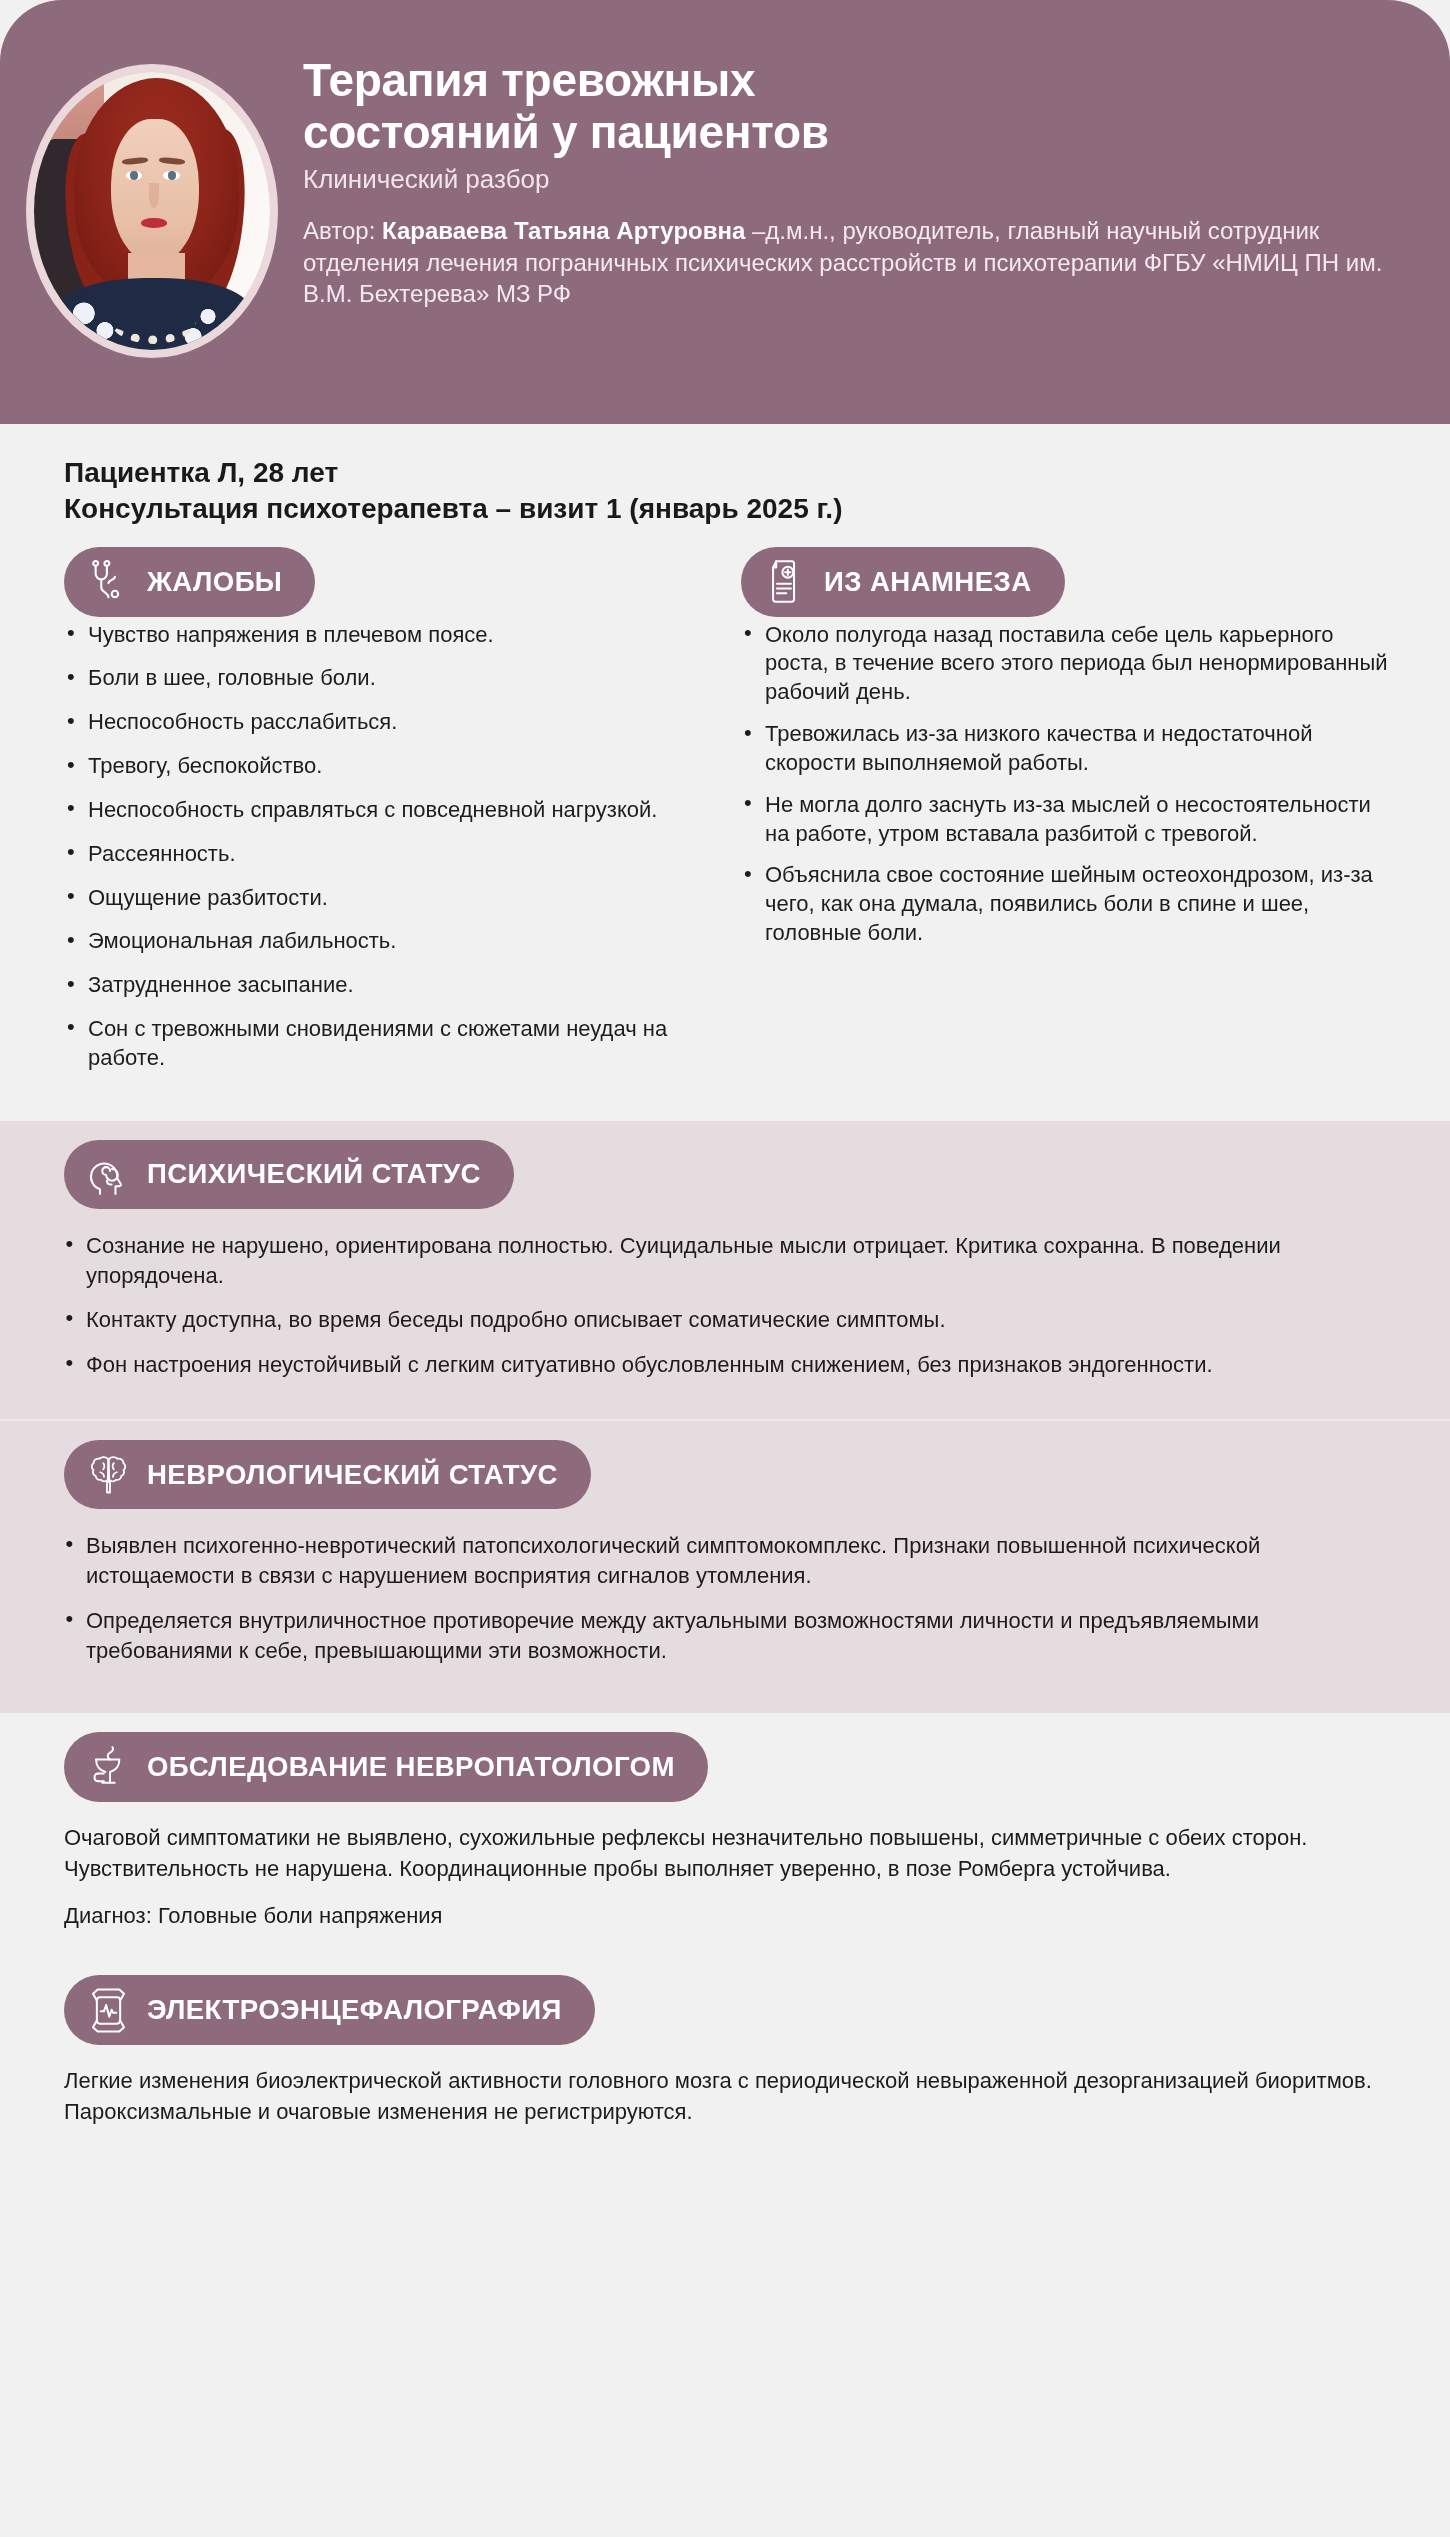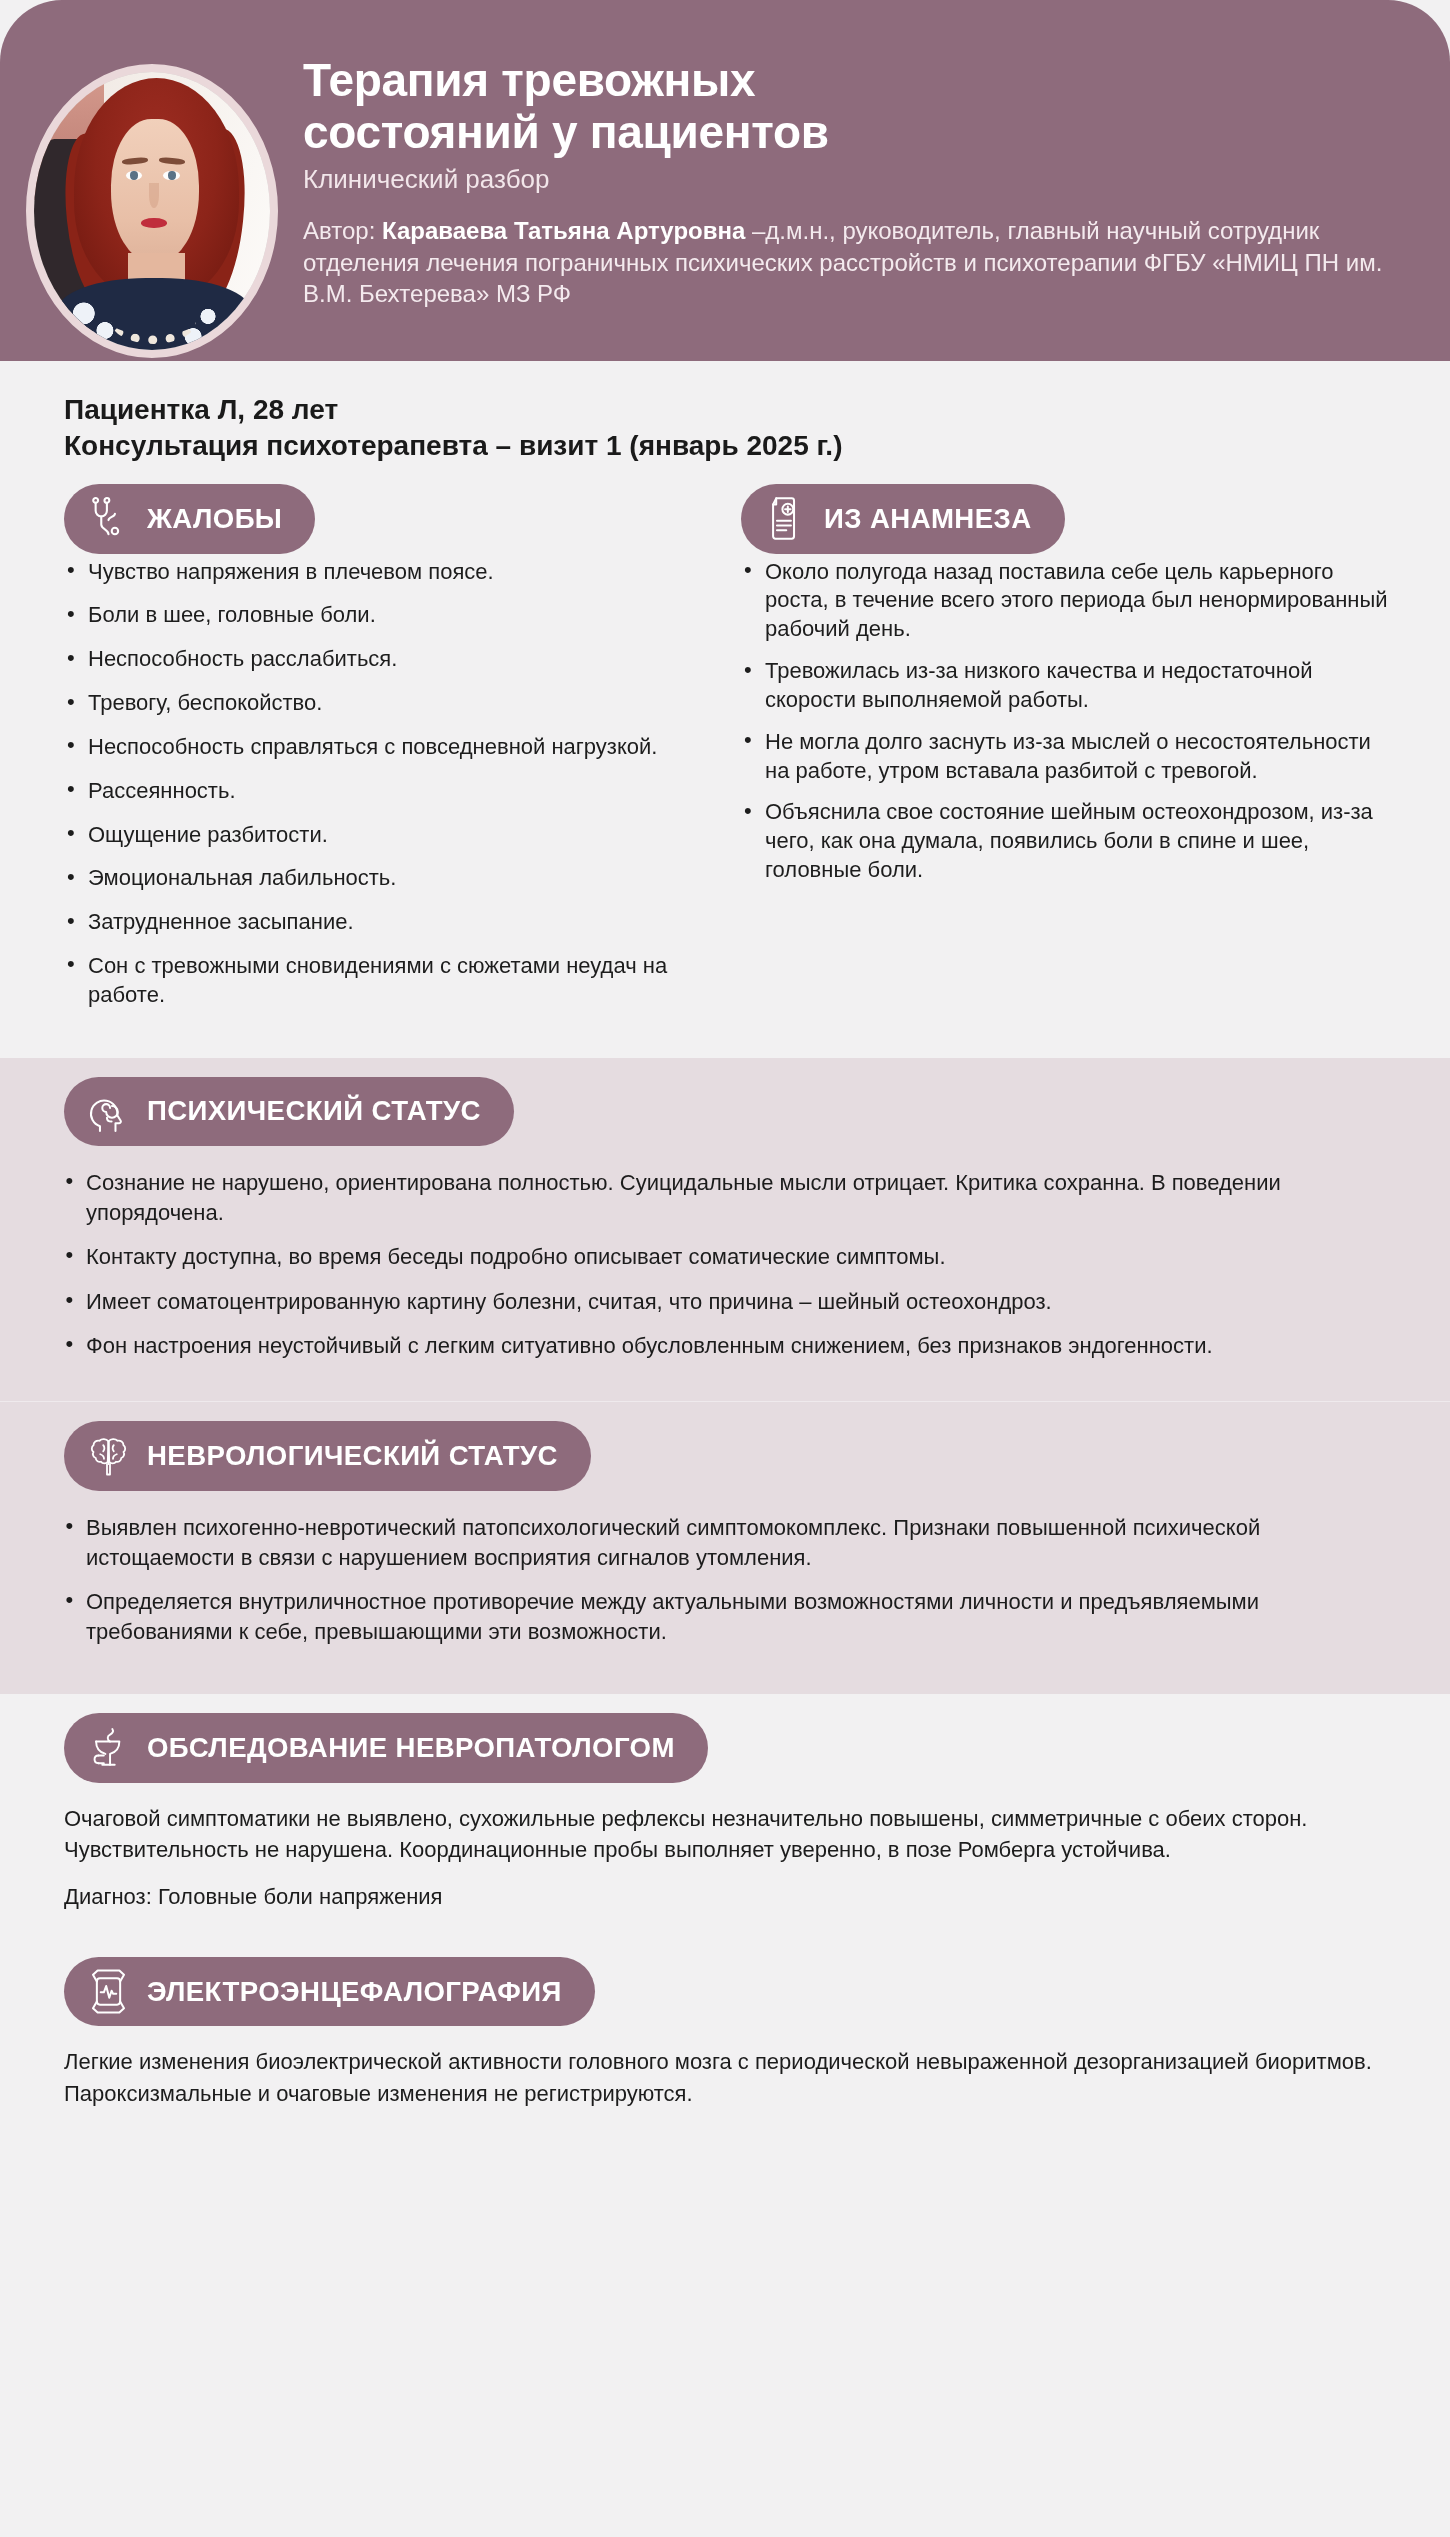--- a/index.html
+++ b/index.html
@@ -15,21 +15,21 @@
     position: relative;
     width: 1450px;
     height: 2538px;
     background: #f2f1f2;
     overflow: hidden;
   }
 
   
   .header {
     position: relative;
-    height: 361px;
+    height: 424px;
     background: #8e6b7c;
     border-radius: 62px 62px 0 0;
     display: flex;
     align-items: flex-start;
     padding: 48px 0 0 0;
   }
   .header-inner {
     display: flex;
     align-items: flex-start;
     width: 100%;
@@ -317,21 +317,20 @@
             <path d="M34 54V44h5a2 2 0 0 0 1.7-3l-4.4-7.2A17 17 0 1 0 14 48v6"></path>
             <path d="M27 24.5a5 5 0 1 0-5 5 7.5 7.5 0 1 0 7.5-7.5"></path>
             <path d="M29 42c-4 0-6-2-6-5"></path>
           </svg>
         </span>
         <span class="pill-label">ПСИХИЧЕСКИЙ СТАТУС</span>
       </div>
       <ul class="wide-bullets">
         <li>Сознание не нарушено, ориентирована полностью. Суицидальные мысли отрицает. Критика сохранна. В поведении упорядочена.</li>
         <li>Контакту доступна, во время беседы подробно описывает соматические симптомы.</li>
-        <li>Имеет соматоцентрированную картину болезни, считая, что причина – шейный остеохондроз.</li>
         <li>Фон настроения неустойчивый с легким ситуативно обусловленным снижением, без признаков эндогенности.</li>
       </ul>
     </div>
   </div>
 
   <div class="hairline"></div>
 
   <div class="band band-pink pad-top-26 pad-bot-46">
     <div class="wide-sec">
       <div class="pill">

